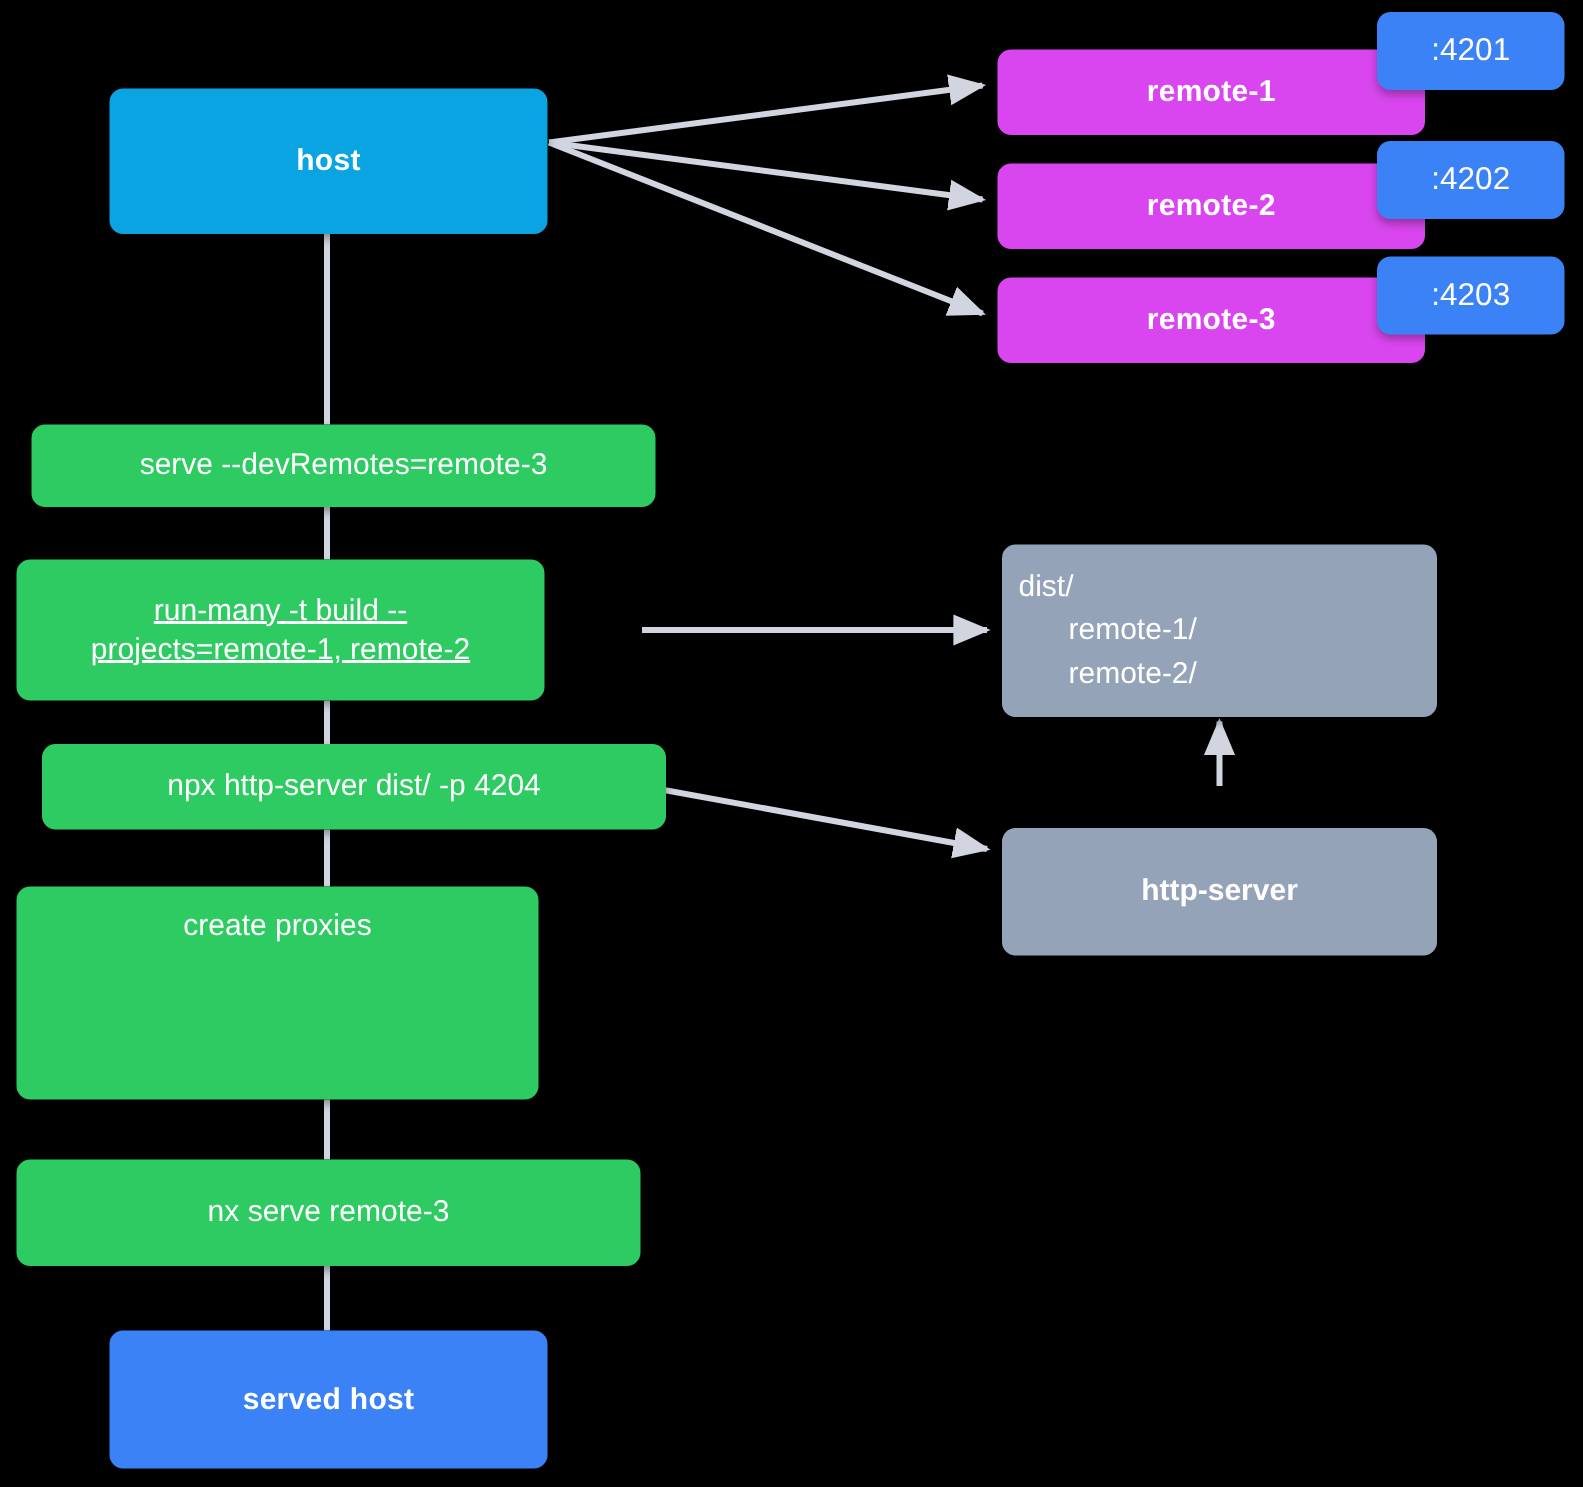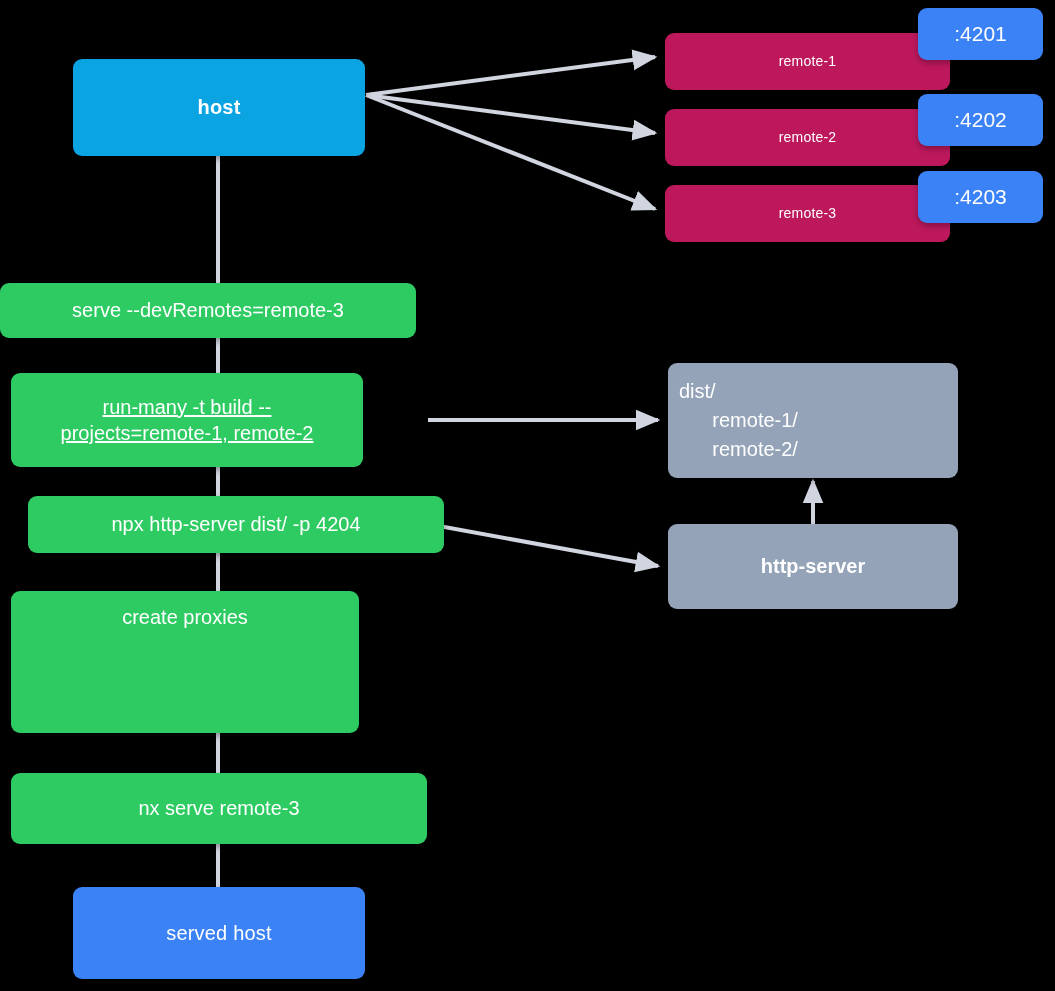--- a/index.html
+++ b/index.html
@@ -43,28 +43,28 @@
   }
   .node.host {
     background: #0aa4e3;
     font-weight: bold;
     font-size: 20px;
     letter-spacing: .2px;
     margin-top: 12px;
   }
   .node.served {
     background: #3b82f6;
-    font-weight: normal;
+    font-weight: bold;
     font-size: 20px;
     letter-spacing: .2px;
   }
   .node.remote {
-    background: #be185d;
-    font-weight: normal;
-    font-size: 14px;
+    background: #d946ef;
+    font-weight: bold;
+    font-size: 20px;
     letter-spacing: .2px;
   }
   .node.grayinfo {
     background: #94a3b8;
     font-weight: normal;
     font-size: 20px;
   }
   .node.grayinfo.bold {
     font-weight: bold;
   }
@@ -148,21 +148,21 @@
     <span>:4202</span>
   </div>
 
   <div class="node remote" style="left:665px; top:185px; width:285px; height:57px;">
     <span>remote-3</span>
   </div>
   <div class="badge" style="left:918px; top:171px; width:125px; height:52px;">
     <span>:4203</span>
   </div>
 
-  <div class="node cmd" style="left:0; top:283px; width:416px; height:55px;">
+  <div class="node cmd" style="left:21px; top:283px; width:416px; height:55px;">
     <span>serve --devRemotes=remote-3</span>
   </div>
 
   <div class="node cmd" style="left:11px; top:373px; width:352px; height:94px;text-decoration:underline;">
     <span class="cmd-multi">run-many -t build --
 projects=remote-1, remote-2</span>
   </div>
 
   <div class="node cmd" style="left:28px; top:496px; width:416px; height:57px;">
     <span>npx http-server dist/ -p 4204</span>
@@ -179,17 +179,17 @@
   <div class="node served" style="left:73px; top:887px; width:292px; height:92px;">
     <span>served host</span>
   </div>
 
   <div class="node grayinfo" style="left:668px; top:363px; width:290px; height:115px; align-items:flex-start; justify-content:center;">
     <span class="tree-text">dist/
       remote-1/
       remote-2/</span>
   </div>
 
-  <div class="node grayinfo bold" style="left:668px; top:524px; width:290px; height:85px;">
+  <div class="node grayinfo bold" style="left:668px; top:552px; width:290px; height:85px;">
     <span>http-server</span>
   </div>
 
 </div>
 
 </body></html>

